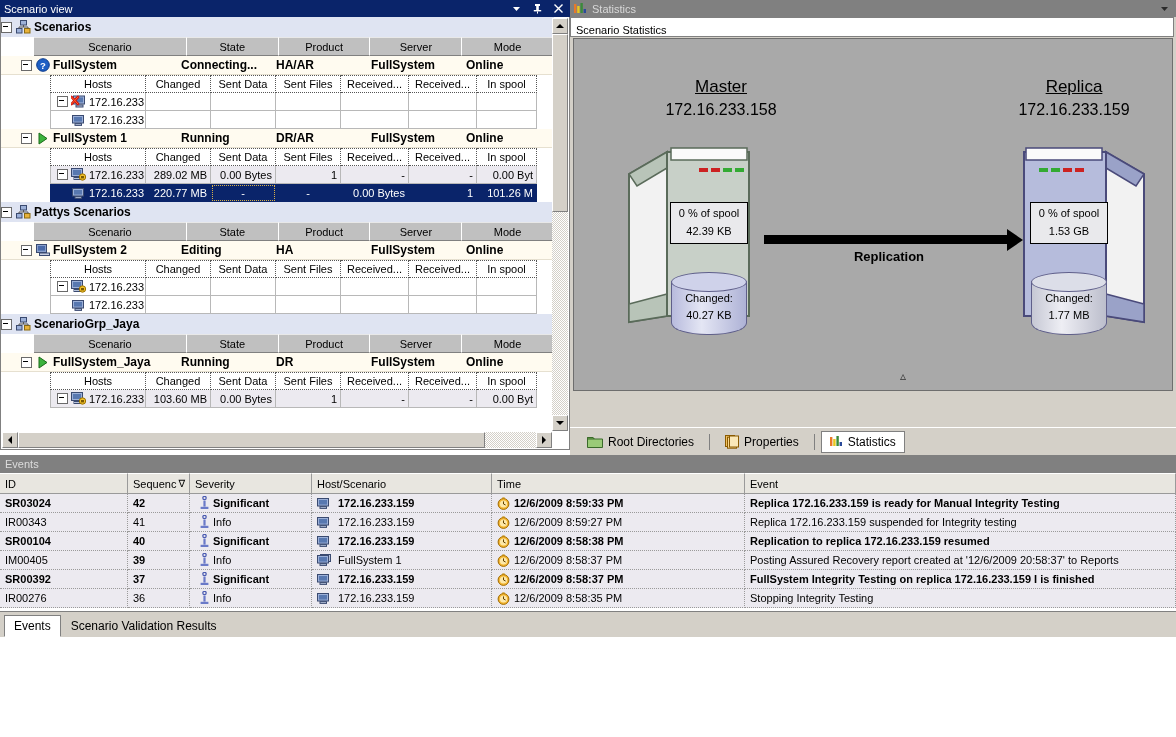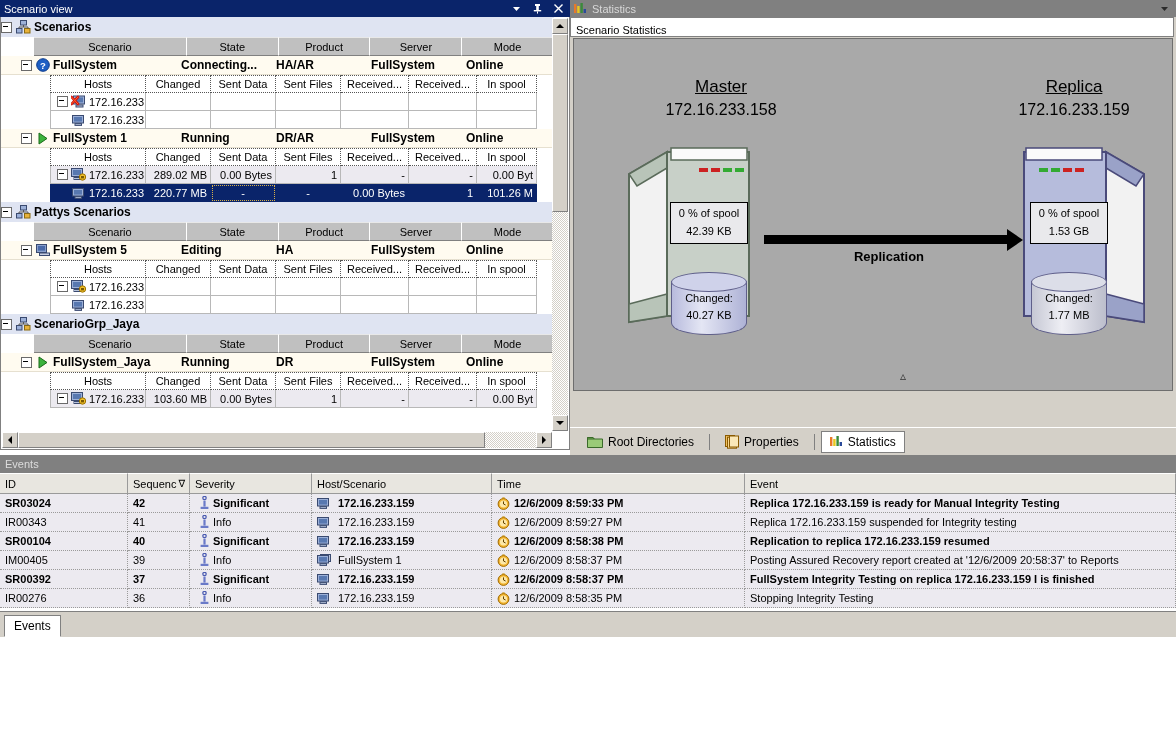--- a/index.html
+++ b/index.html
@@ -395,21 +395,21 @@
             <div class="c" style="width: 93px;">Mode</div>
           </div>
           <div class="scenrow">
             <span class="sc-name" style="margin-left: 20px;">
               <span class="exp-box"></span>
               <span class="ic" style="width: 14px; height: 12px; margin-right: 3px; flex: 0 0 auto;"><svg width="14" height="12" viewBox="0 0 14 12">
                   <rect x="0.5" y="0.5" width="10" height="8" fill="#8aa0cc" stroke="#3a4a70"></rect>
                   <rect x="2" y="2" width="7" height="4.6" fill="#4a6aa8"></rect>
                   <rect x="3.5" y="9" width="10" height="2.5" fill="#c8cfe2" stroke="#3a4a70"></rect>
                 </svg></span>
-              <span>FullSystem 5</span>
+              <span>FullSystem 2</span>
             </span>
             <span class="fld" style="left: 180px;">Editing</span>
             <span class="fld" style="left: 275px;">HA</span>
             <span class="fld" style="left: 370px;">FullSystem</span>
             <span class="fld" style="left: 465px;">Online</span>
           </div>
           <div class="hosts-hdr">
             <div class="c" style="width: 96px;">Hosts</div>
             <div class="c" style="width: 65px;">Changed</div>
             <div class="c" style="width: 65px;">Sent Data</div>
@@ -836,21 +836,21 @@
               <span>12/6/2009 8:58:38 PM</span>
             </div>
             <div class="c" style="width: 431px;">
               <span>Replication to replica 172.16.233.159   resumed</span>
             </div>
           </div>
           <div class="ev-row">
             <div class="c" style="width: 128px;">
               <span>IM00405</span>
             </div>
-            <div class="c" style="width: 62px;">
+            <div class="c" style="width: 62px; font-weight: bold;">
               <span>39</span>
             </div>
             <div class="c" style="width: 122px; padding-left: 10px;">
               <span class="ic" style="width: 9px; height: 14px; flex: 0 0 auto;"><svg width="9" height="14" viewBox="0 0 9 14">
                   <circle cx="4.5" cy="2" r="1.7" fill="none" stroke="#4a5ab0" stroke-width="1.2"></circle>
                   <rect x="3.4" y="4.6" width="2.2" height="6" fill="#6a7ac8"></rect>
                   <rect x="0.6" y="10.8" width="7.8" height="2.2" fill="#6a7ac8"></rect>
                 </svg></span>
               <span>Info</span>
             </div>
@@ -945,17 +945,18 @@
               <span>12/6/2009 8:58:35 PM</span>
             </div>
             <div class="c" style="width: 431px;">
               <span>Stopping  Integrity Testing</span>
             </div>
           </div>
         </div>
     </div>
     <div class="ev-tabbar" id="ev-tabs">
         <div class="ev-tab active">Events</div>
+        <div class="ev-tab">Scenario Validation Results</div>
       </div>
   </div>
 
   <div id="bottom-fill"></div>
 </div>
 
 </body></html>

